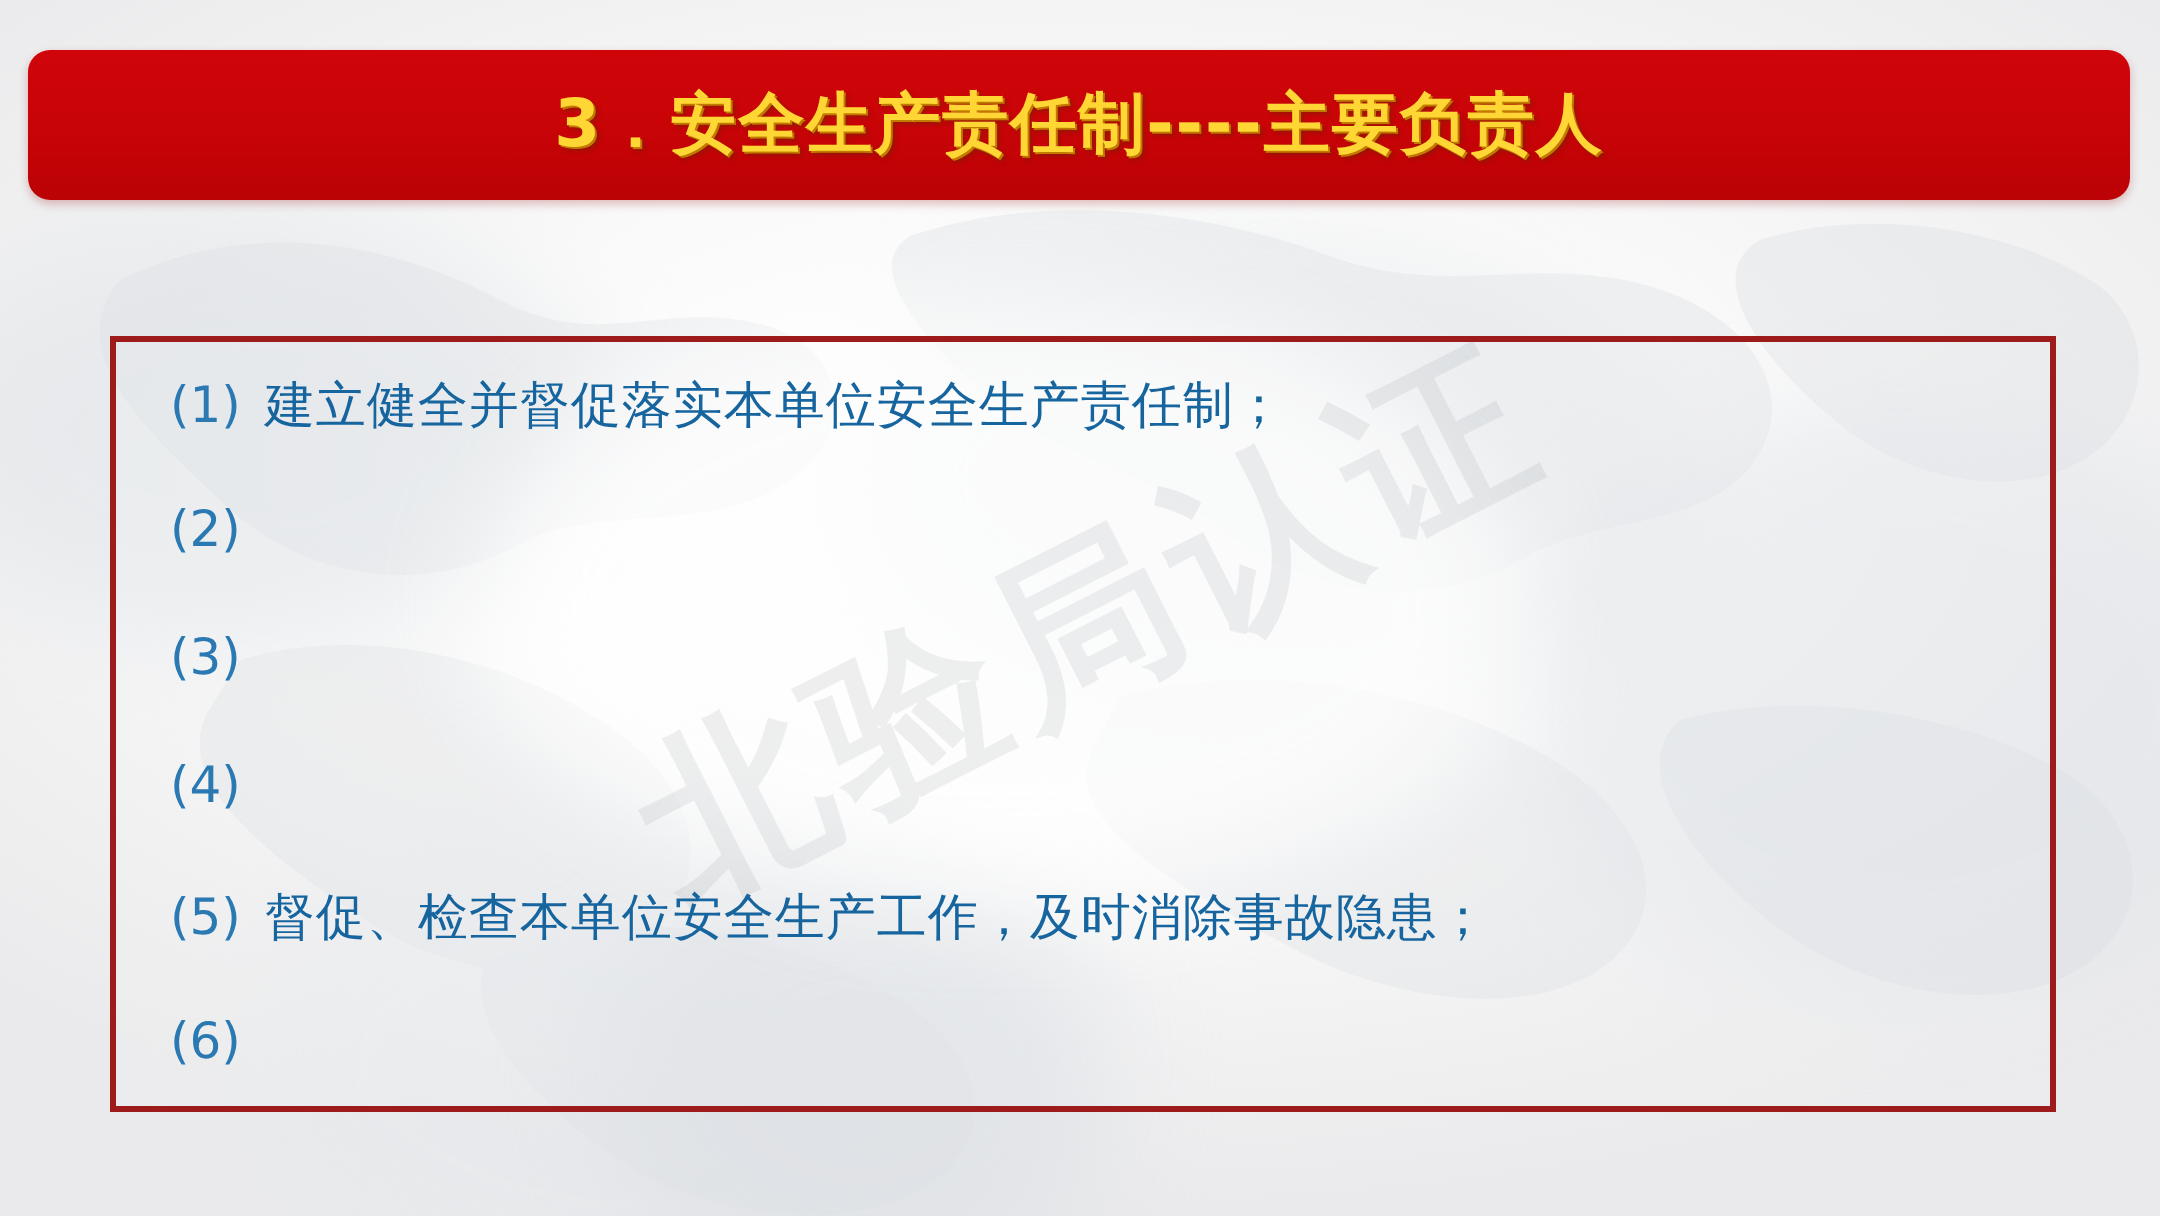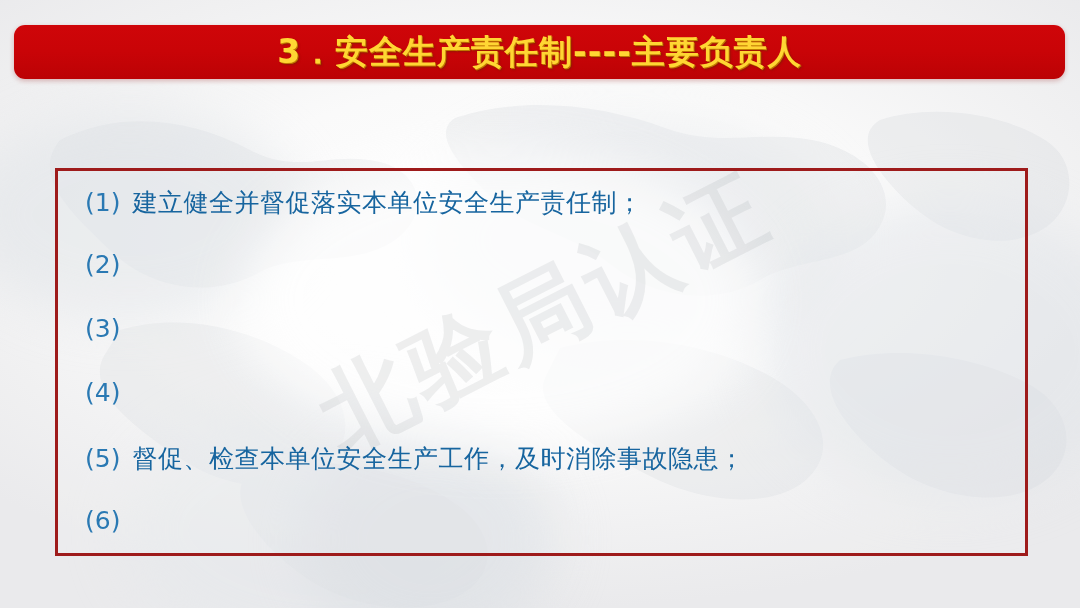--- a/index.html
+++ b/index.html
@@ -59,21 +59,21 @@
     pointer-events: none;
     font-family: "DejaVu Sans", "Liberation Sans", sans-serif;
   }
 
   
   .title-banner {
     position: absolute;
     left: 14px;
     top: 25px;
     width: 1051px;
-    height: 54px;
+    height: 75px;
     border-radius: 11px;
     background: linear-gradient(180deg, #cf0509 0%, #c90407 48%, #bb0205 100%);
     box-shadow: 0 2px 5px rgba(150, 20, 20, 0.28);
     display: flex;
     align-items: center;
     justify-content: center;
     box-sizing: border-box;
   }
   .title-text {
     font-size: 33px;

